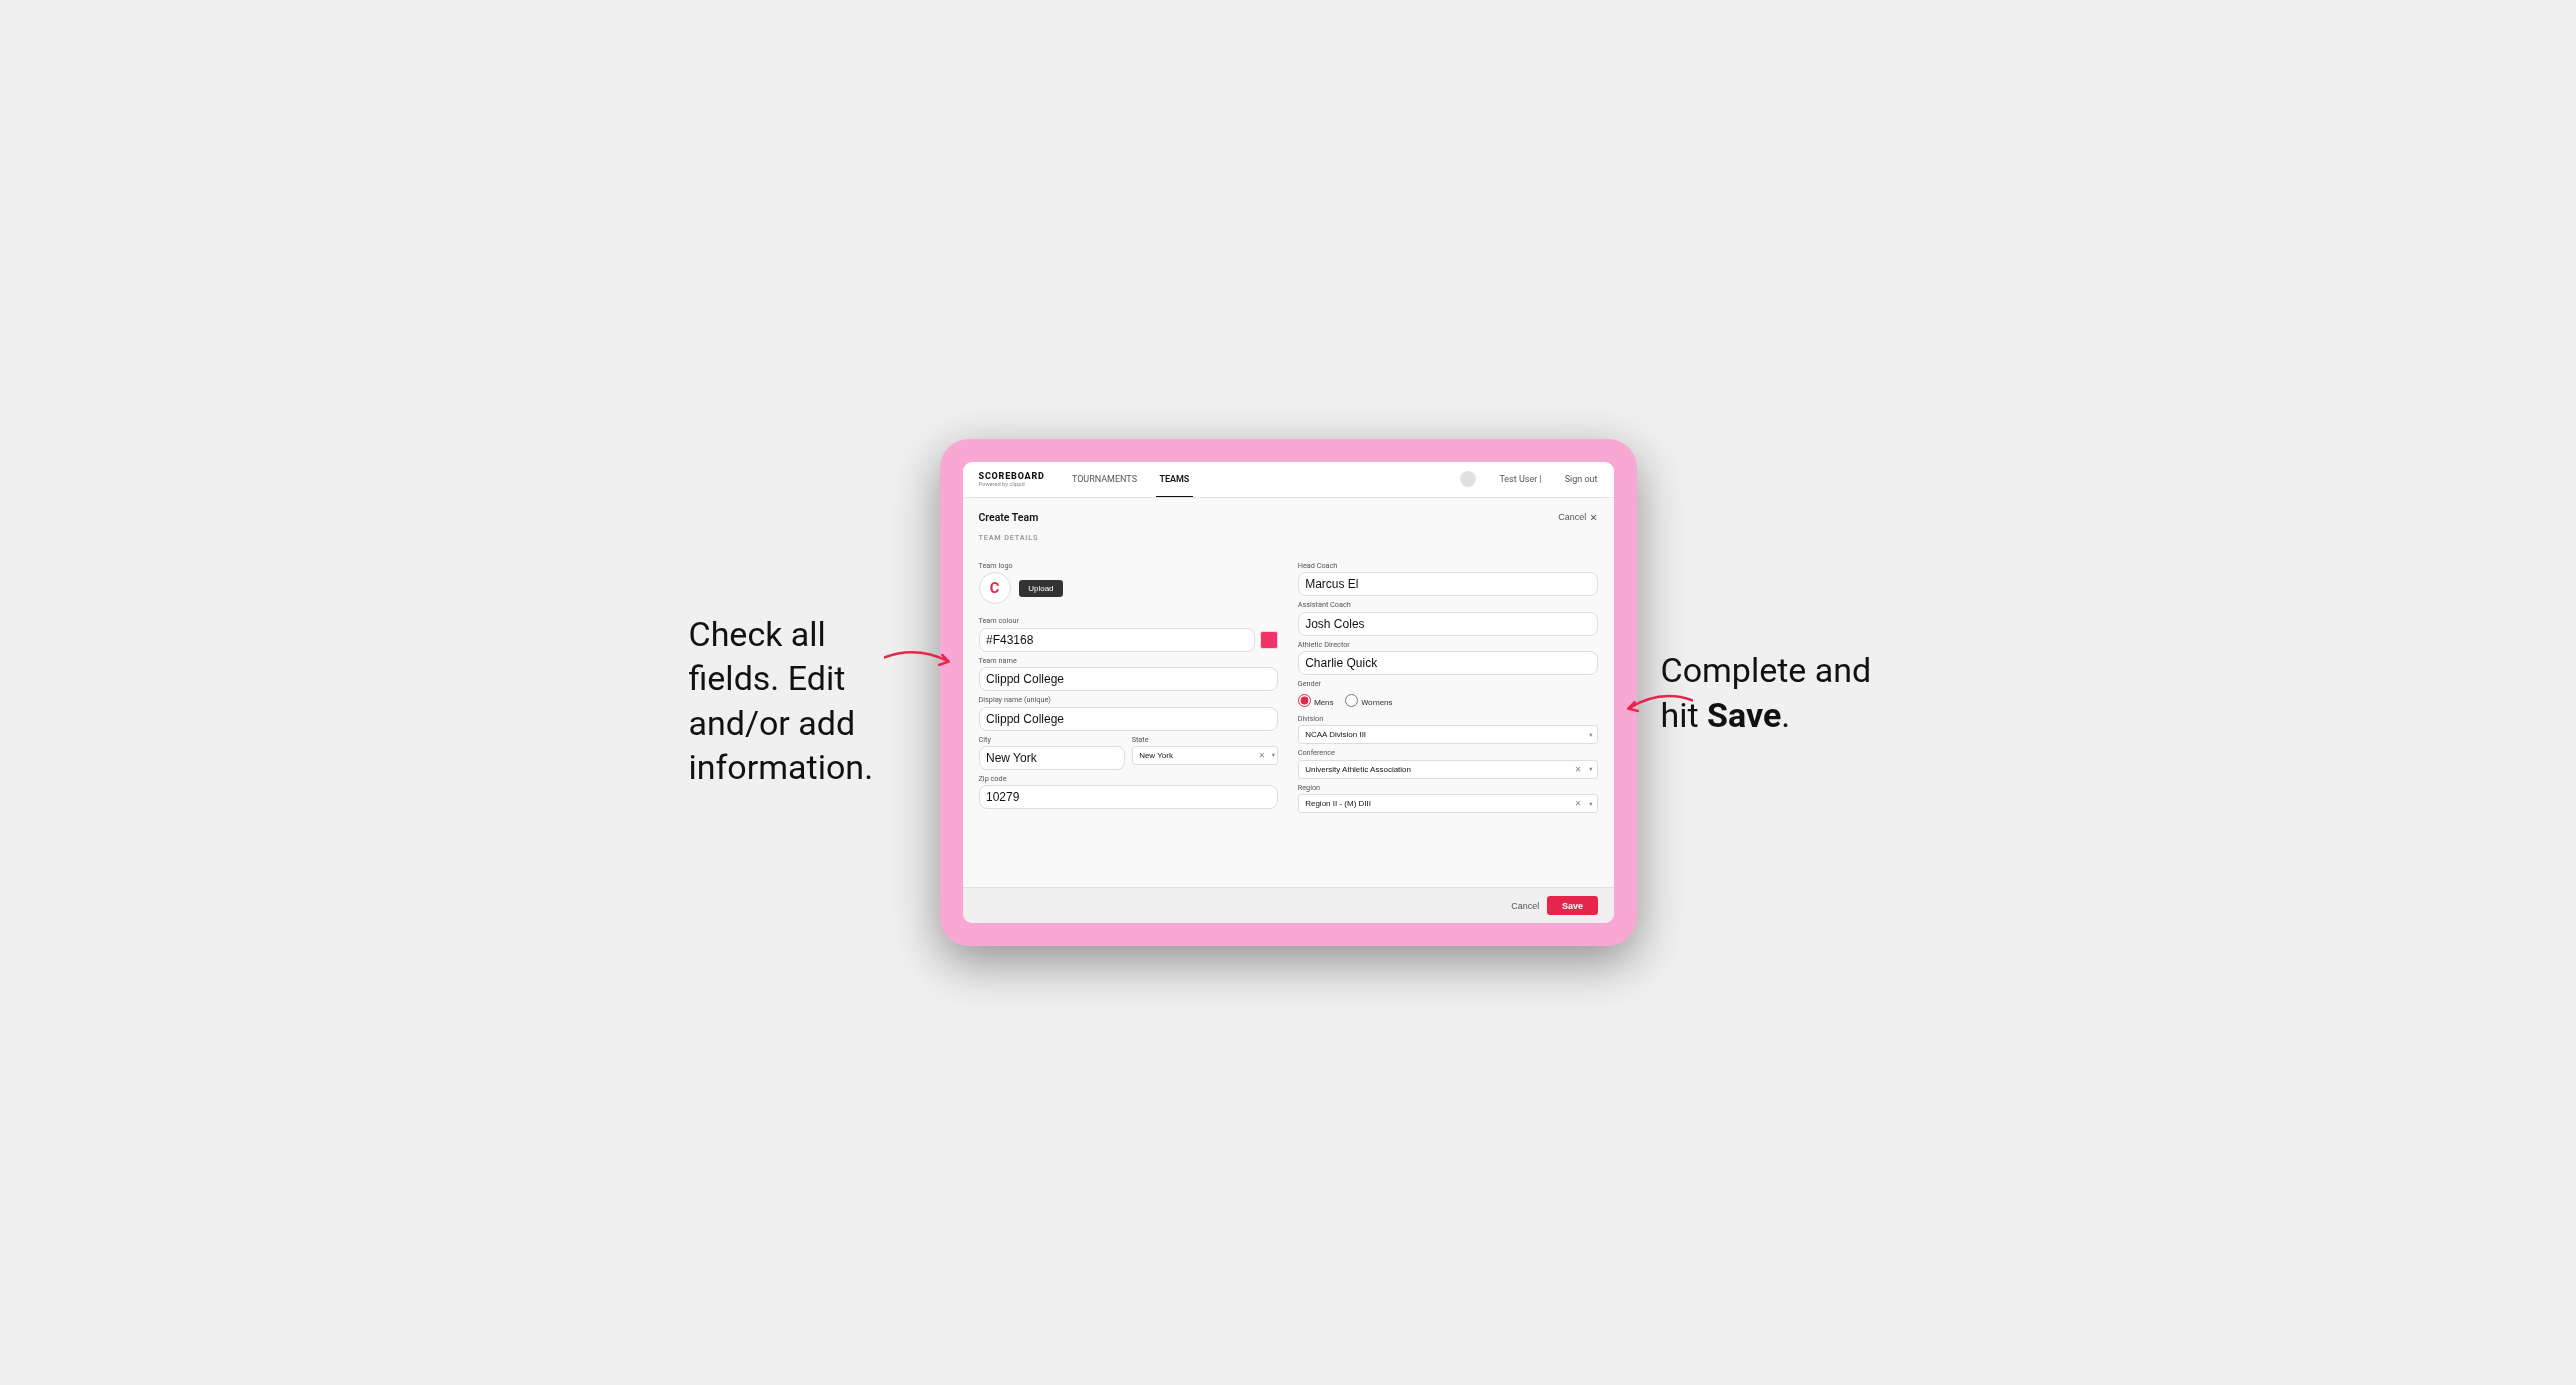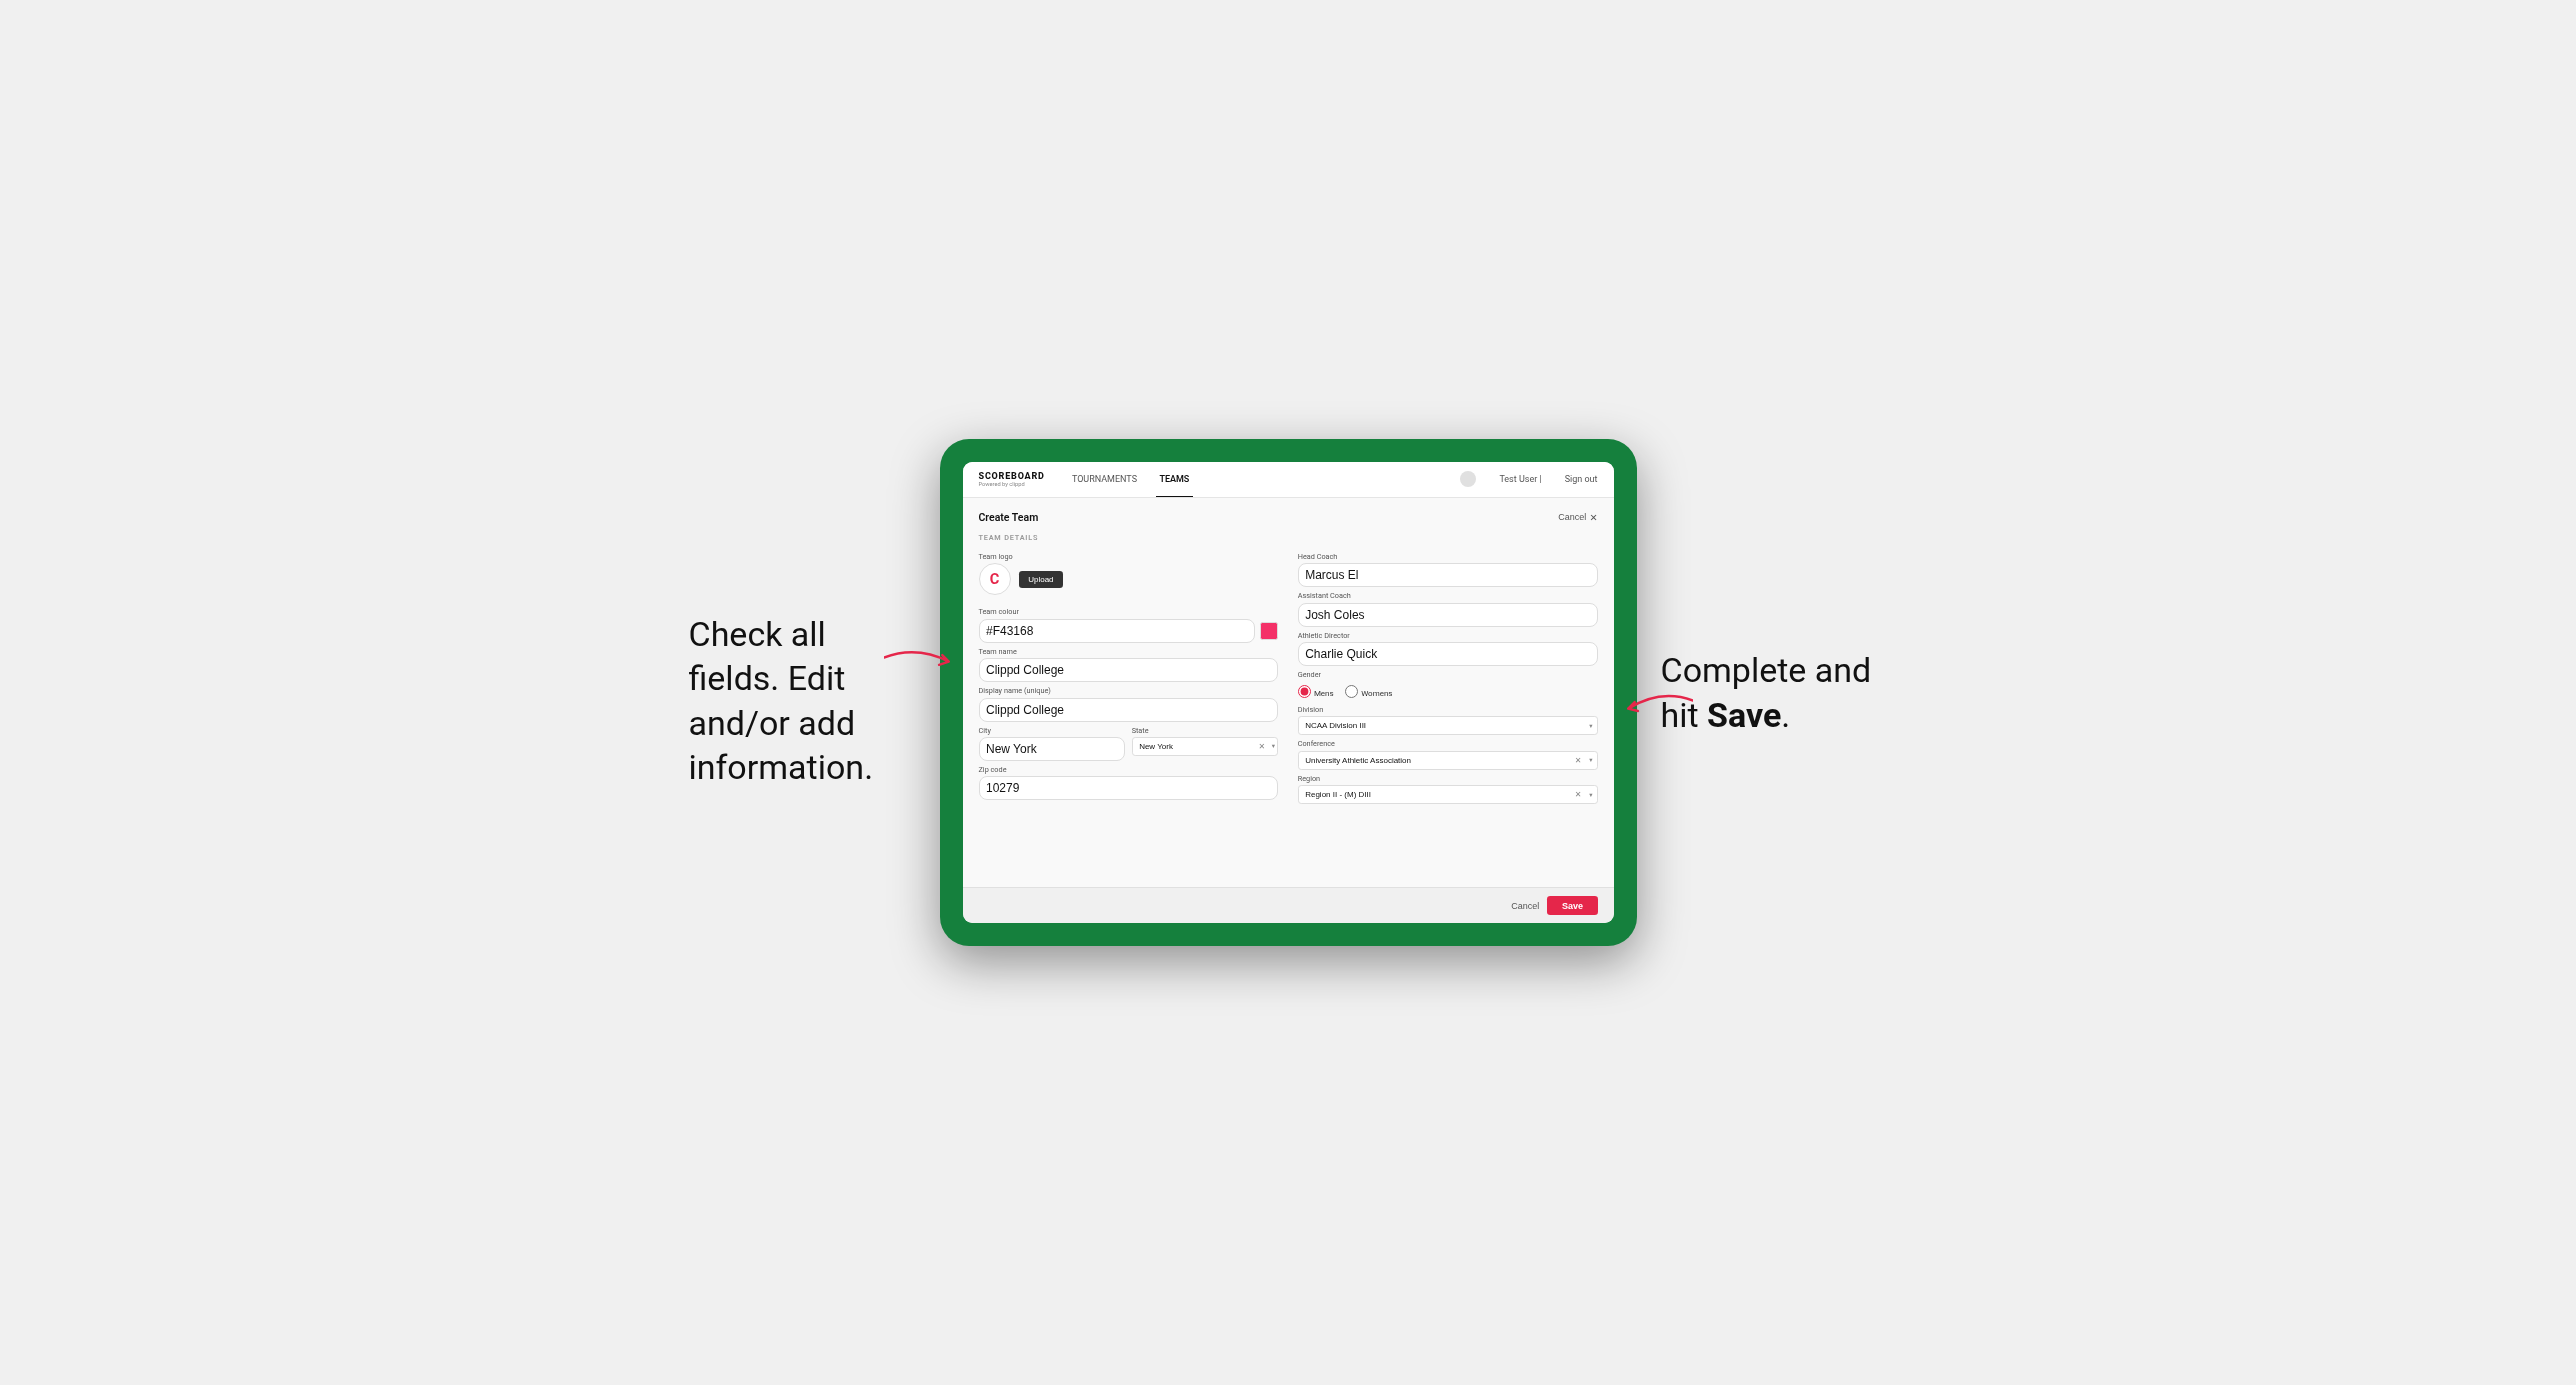--- a/index.html
+++ b/index.html
@@ -28,21 +28,21 @@
       line-height: 1.3;
       color: #111;
       max-width: 227px;
     }
 
     .annotation-right strong {
       font-weight: 700;
     }
 
     .tablet-frame {
-      background: #15803d;
+      background: #f9a8d4;
       border-radius: 29px;
       padding: 23px;
       box-shadow: 0 16px 49px rgba(0,0,0,0.4);
       width: 697px;
       min-width: 697px;
     }
 
     .tablet-screen {
       background: #fff;
       border-radius: 9.7px;
@@ -170,20 +170,21 @@
     .form-grid {
       display: grid;
       grid-template-columns: 1fr 1fr;
       gap: 0 19.4px;
     }
 
     .form-left, .form-right {
       display: flex;
       flex-direction: column;
       gap: 4px;
+      margin-top: 9px;
     }
 
     .form-group {
       display: flex;
       flex-direction: column;
       gap: 2.4px;
     }
 
     .form-label {
       font-size: 7.3px;

